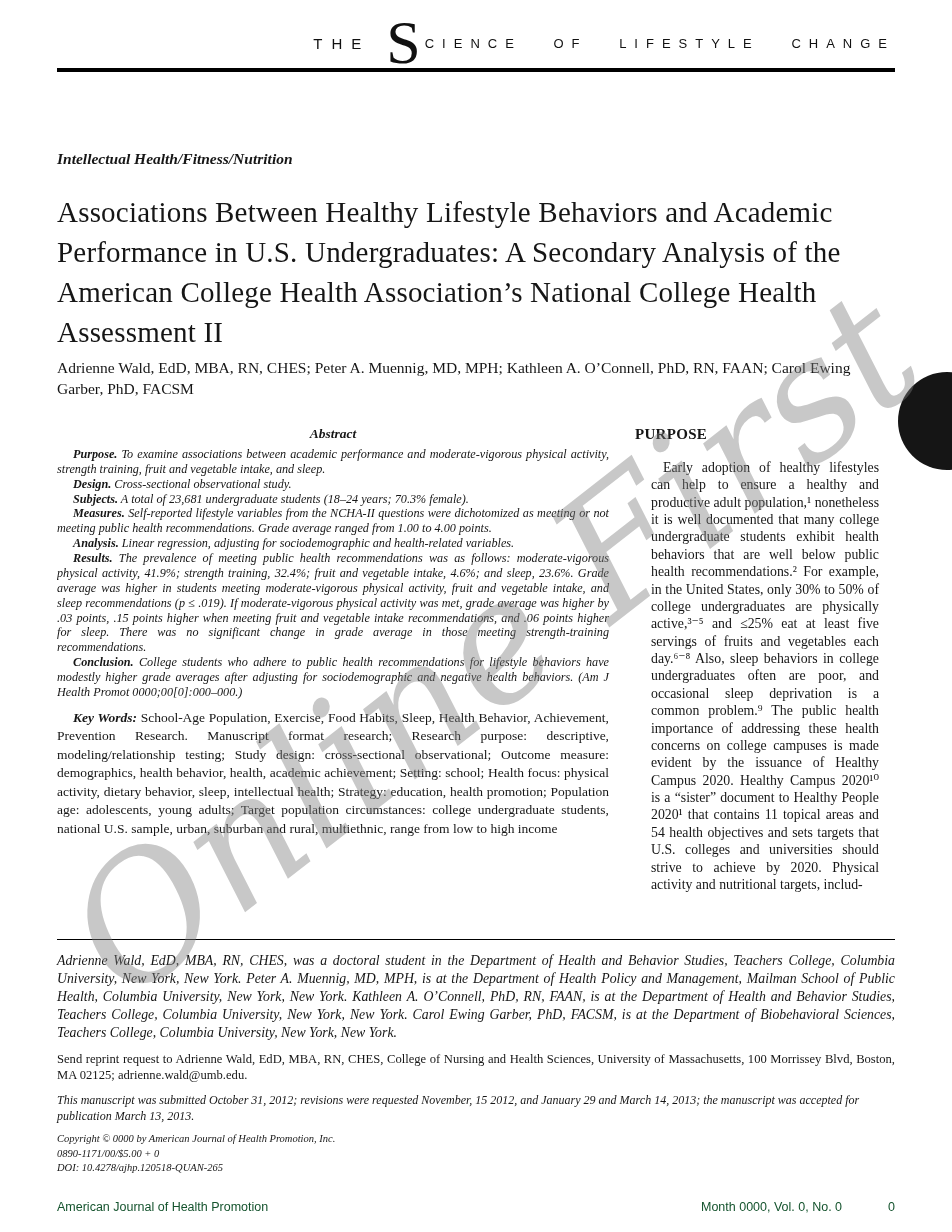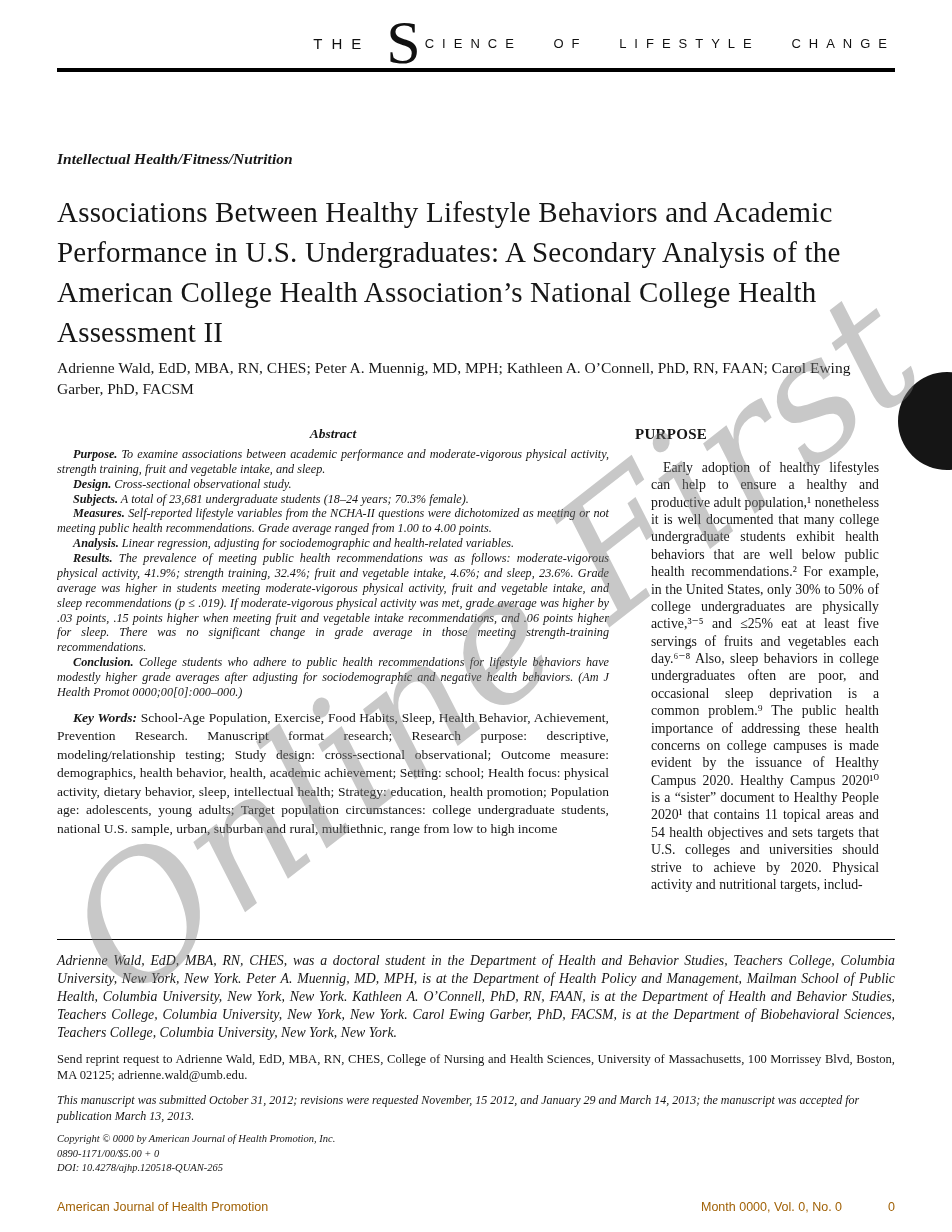--- a/index.html
+++ b/index.html
@@ -134,21 +134,21 @@
 
   
   .page-footer {
     position: absolute;
     left: 57px; right: 57px; bottom: 18px;
     display: flex;
     justify-content: space-between;
     align-items: baseline;
     font-family: "Liberation Sans", "DejaVu Sans", sans-serif;
     font-size: 12.5px;
-    color: #a16207;
+    color: #14532d;
   }
   .footer-pageno { margin-left: 46px; }
 
   
   .watermark {
     position: absolute;
     left: -15px; top: 542px;
     width: 1015px; height: 205px;
     display: flex; align-items: center; justify-content: center;
     transform: rotate(-38deg);

